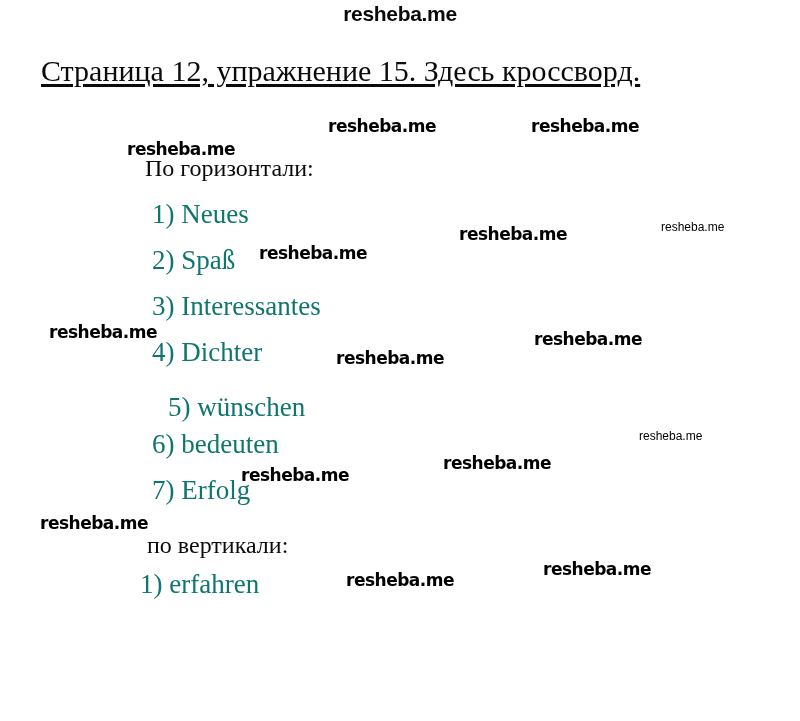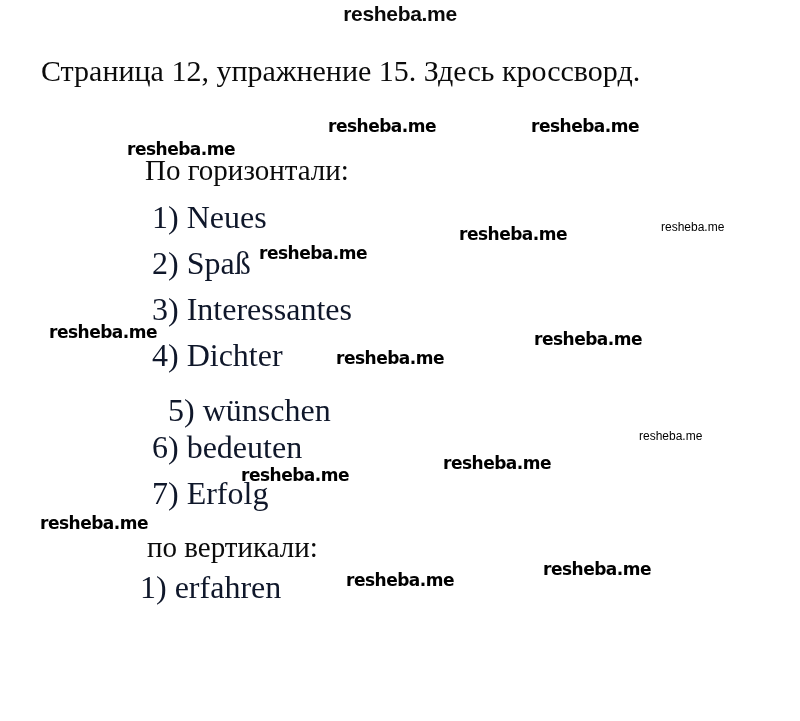--- a/index.html
+++ b/index.html
@@ -41,40 +41,41 @@
     font-weight: 700;
     letter-spacing: -0.2px;
     color: #8b5cf6;
   }
 
   
   .doc-heading {
     position: absolute;
     font-size: 30px;
     line-height: 1.12;
+    text-decoration: underline;
     text-underline-offset: 3px;
     white-space: nowrap;
     color: #0b0b0b;
   }
   #heading-line-1 { left: 41px; top: 54px; }
   #heading-line-2 { left: 41px; top: 100px; }
 
   .doc-subhead {
     position: absolute;
-    font-size: 29px;
+    font-size: 24px;
     line-height: 1.1;
     white-space: nowrap;
     color: #0b0b0b;
   }
   .doc-item {
     position: absolute;
-    font-size: 32px;
+    font-size: 27px;
     line-height: 1.1;
     white-space: nowrap;
-    color: #0f172a;
+    color: #0f766e;
   }
 
   
   .wm {
     position: absolute;
     font-family: "DejaVu Sans", "Liberation Sans", sans-serif;
     font-weight: 700;
     color: #000000;
     white-space: nowrap;
     letter-spacing: -0.4px;

